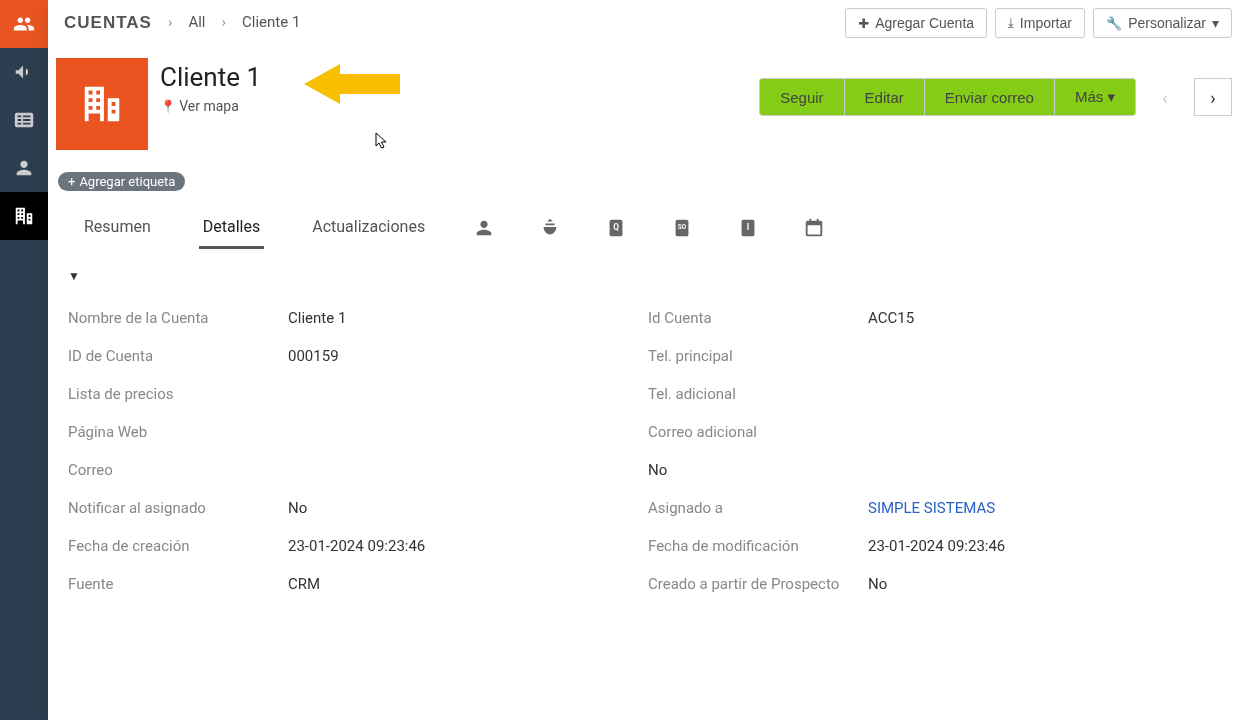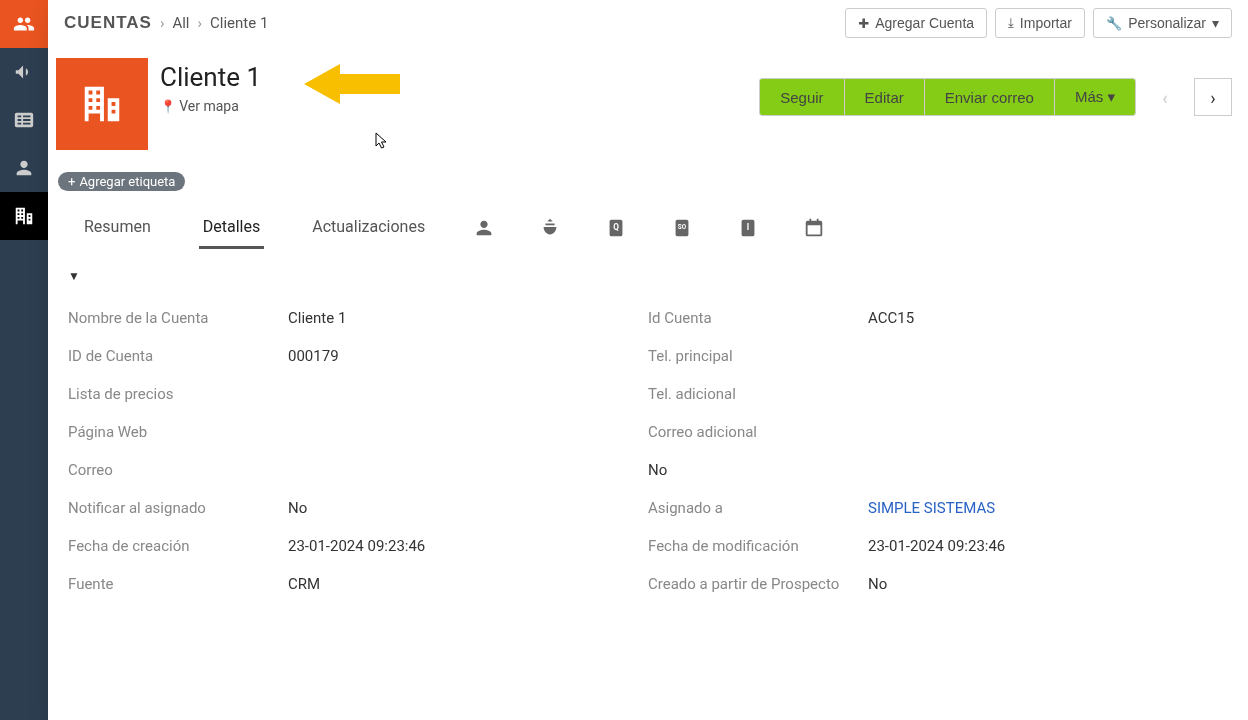--- a/index.html
+++ b/index.html
@@ -51,22 +51,22 @@
 
   
   .topbar {
     display: flex;
     align-items: center;
     justify-content: space-between;
     padding: 8px 16px;
   }
   .breadcrumb {
     display: flex;
-    align-items: center;
-    gap: 8px;
+    align-items: flex-start;
+    gap: 16px;
     font-size: 15px;
     color: #555;
   }
   .breadcrumb .module {
     font-family: "Trebuchet MS", sans-serif;
     font-weight: 700;
     letter-spacing: 1px;
     color: #555;
     text-transform: uppercase;
     font-size: 17px;
@@ -384,21 +384,21 @@
         <span class="caret">▼</span>
       </div>
       <div class="fields">
         <div class="field-col" id="left-col">
             <div class="field-row">
               <div class="field-label">Nombre de la Cuenta</div>
               <div class="field-value">Cliente 1</div>
             </div>
             <div class="field-row">
               <div class="field-label">ID de Cuenta</div>
-              <div class="field-value">000179</div>
+              <div class="field-value">000159</div>
             </div>
             <div class="field-row">
               <div class="field-label">Lista de precios</div>
               <div class="field-value"></div>
             </div>
             <div class="field-row">
               <div class="field-label">Página Web</div>
               <div class="field-value"></div>
             </div>
             <div class="field-row">

